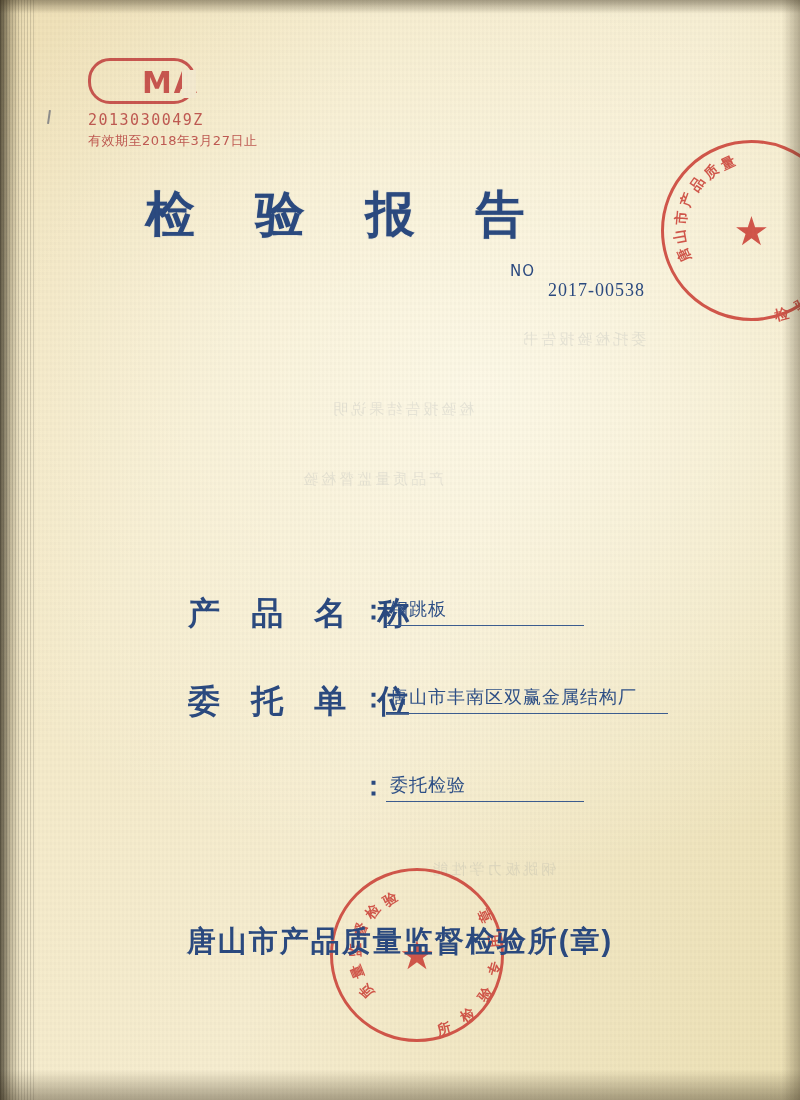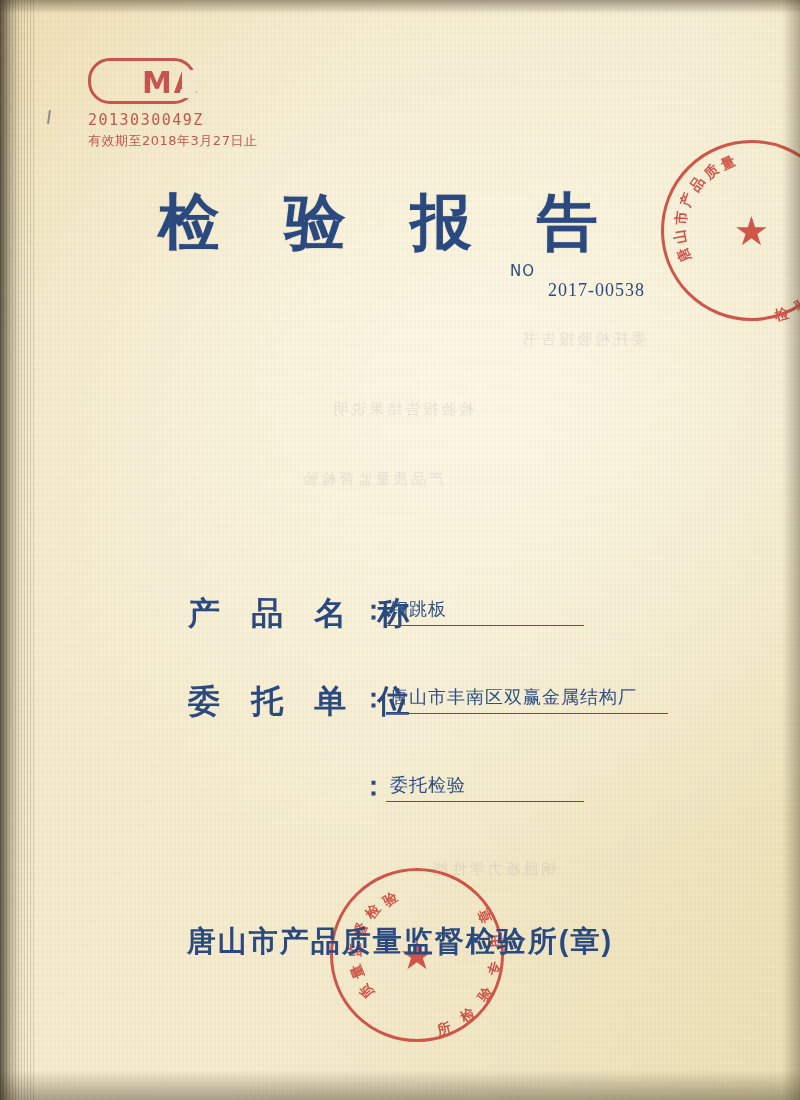--- a/index.html
+++ b/index.html
@@ -181,25 +181,24 @@
 
   
   .title {
     position: absolute;
     left: 0;
     top: 182px;
     width: 692px;
     text-align: center;
     font-family: "DejaVu Sans", sans-serif;
     font-weight: bold;
-    font-size: 61px;
+    font-size: 49px;
     letter-spacing: 22px;
     color: #2b4a80;
     text-shadow: 0 0 1px rgba(43,74,128,0.55);
-    padding-left: 43px;
   }
 
   .no-label {
     position: absolute;
     left: 510px;
     top: 262px;
     font-family: "DejaVu Sans", sans-serif;
     font-size: 15px;
     color: #2b4a80;
     letter-spacing: 1px;

